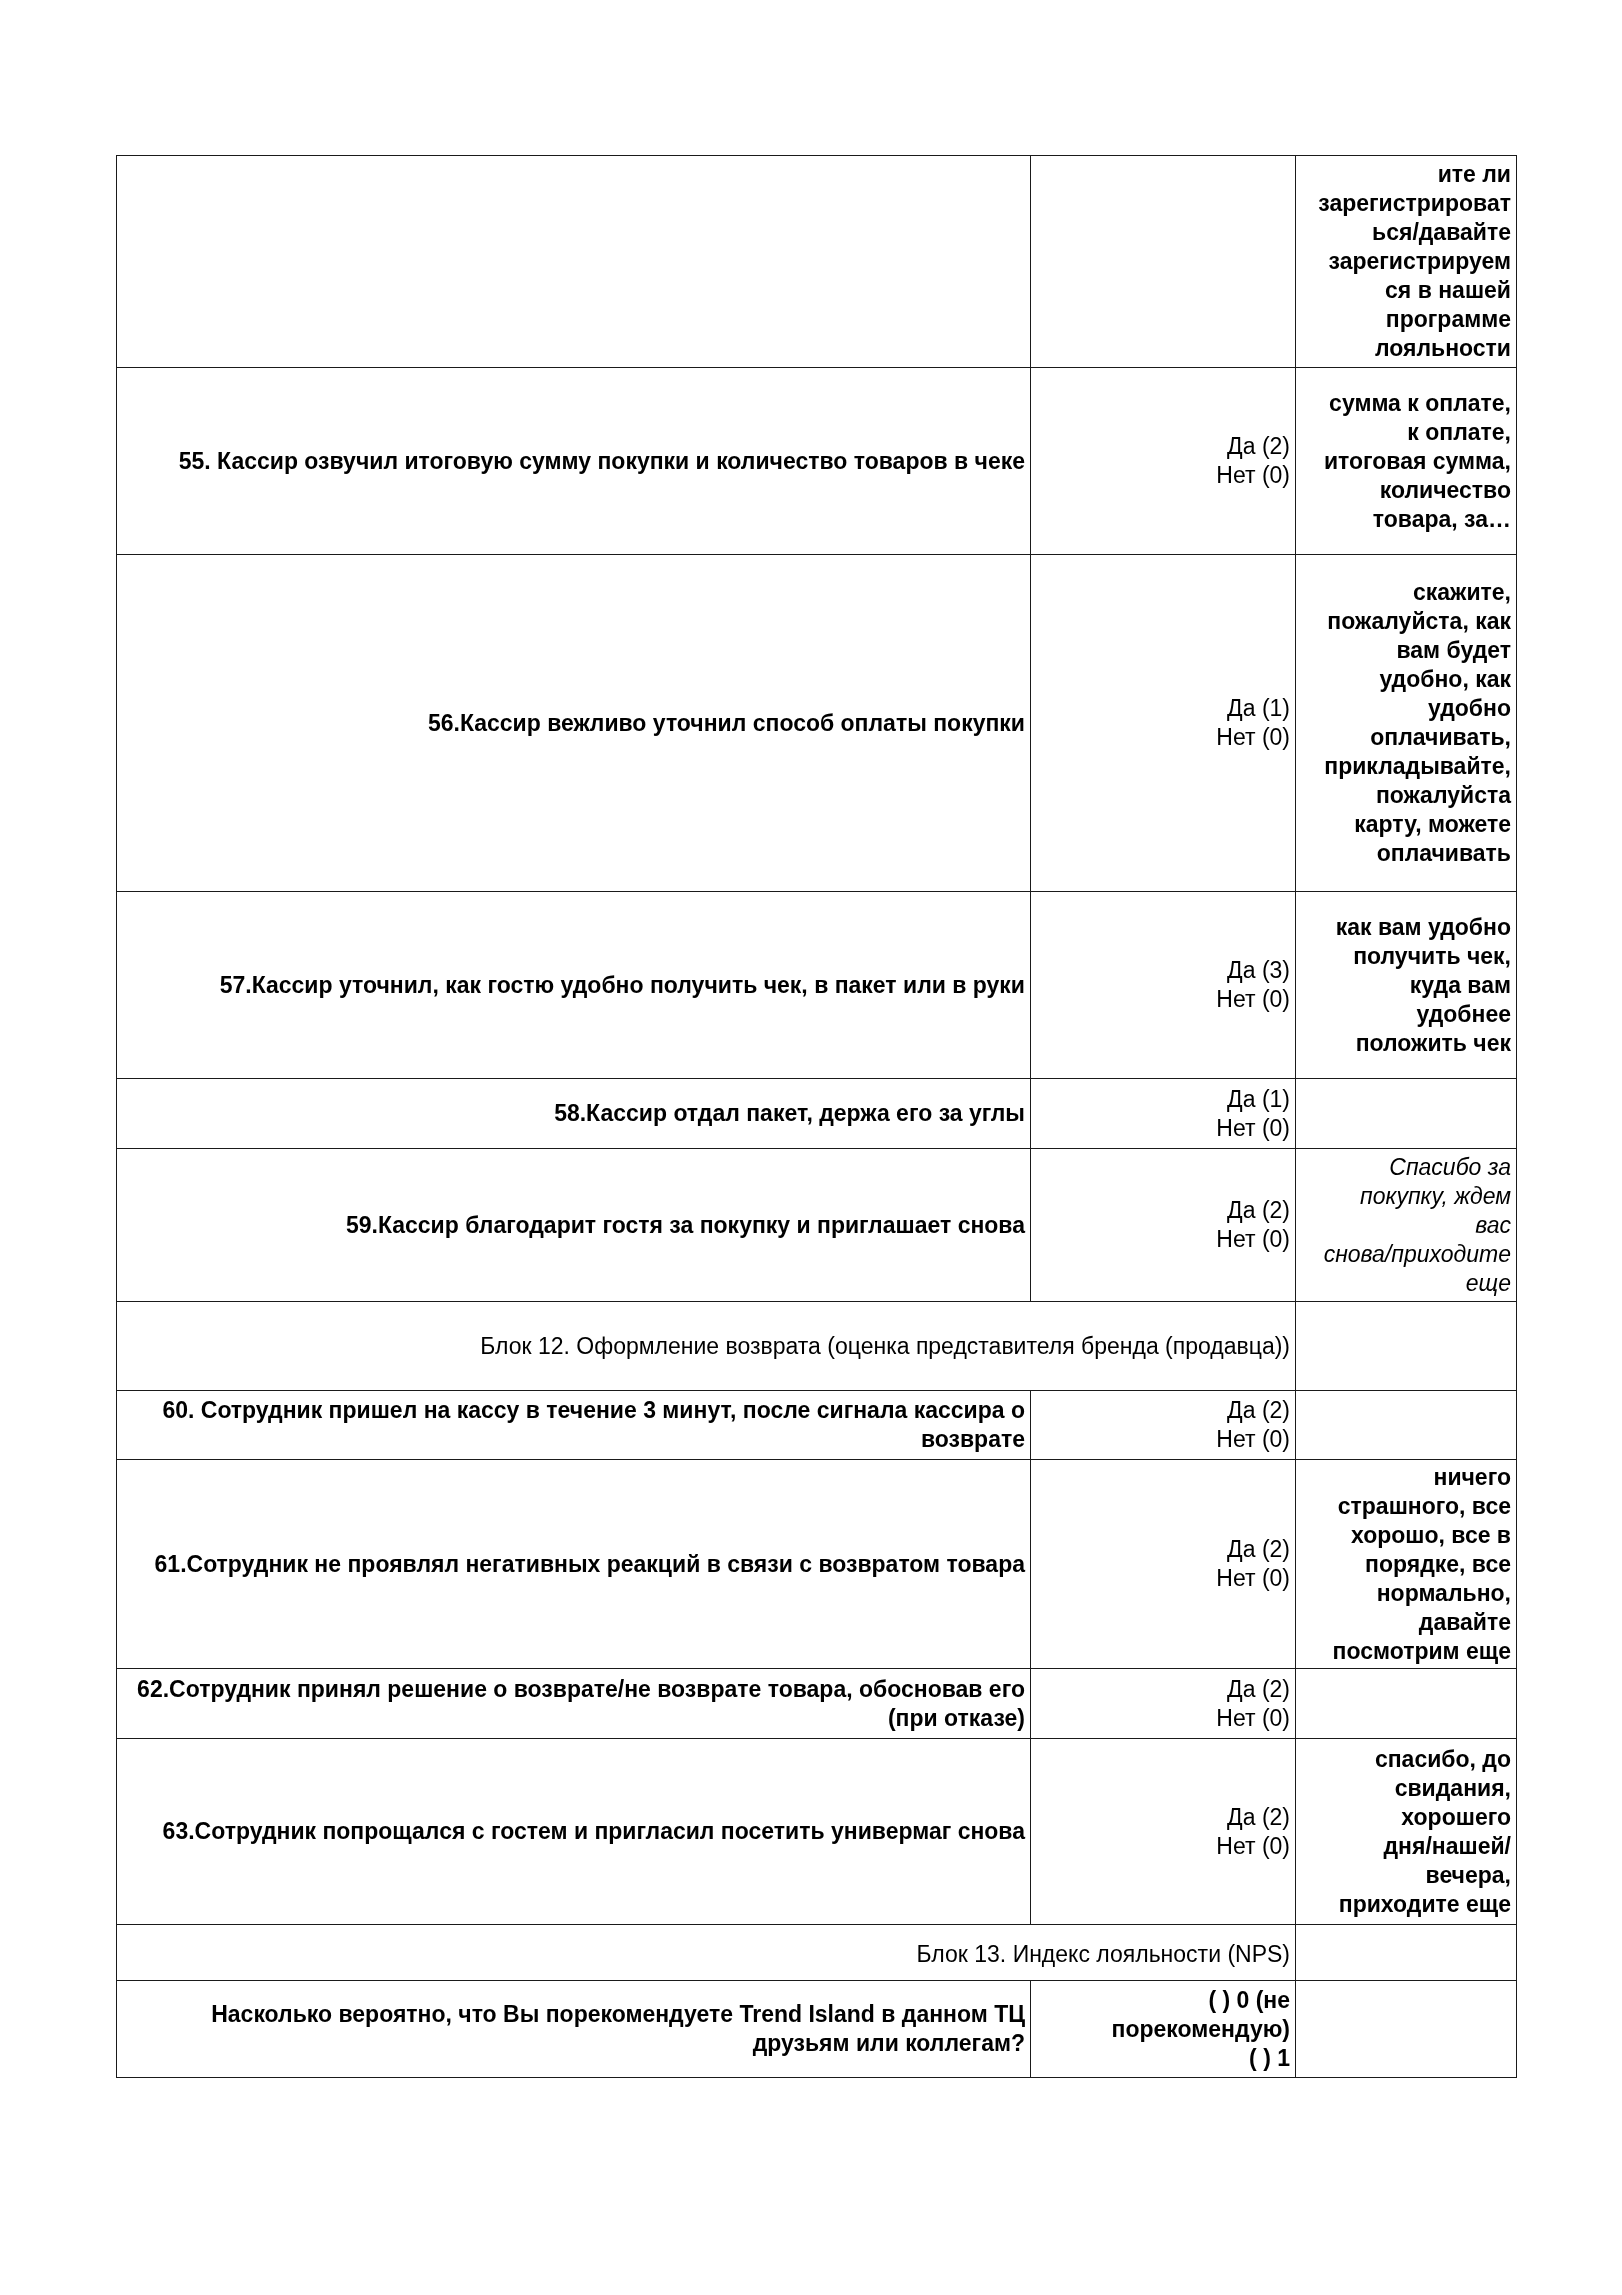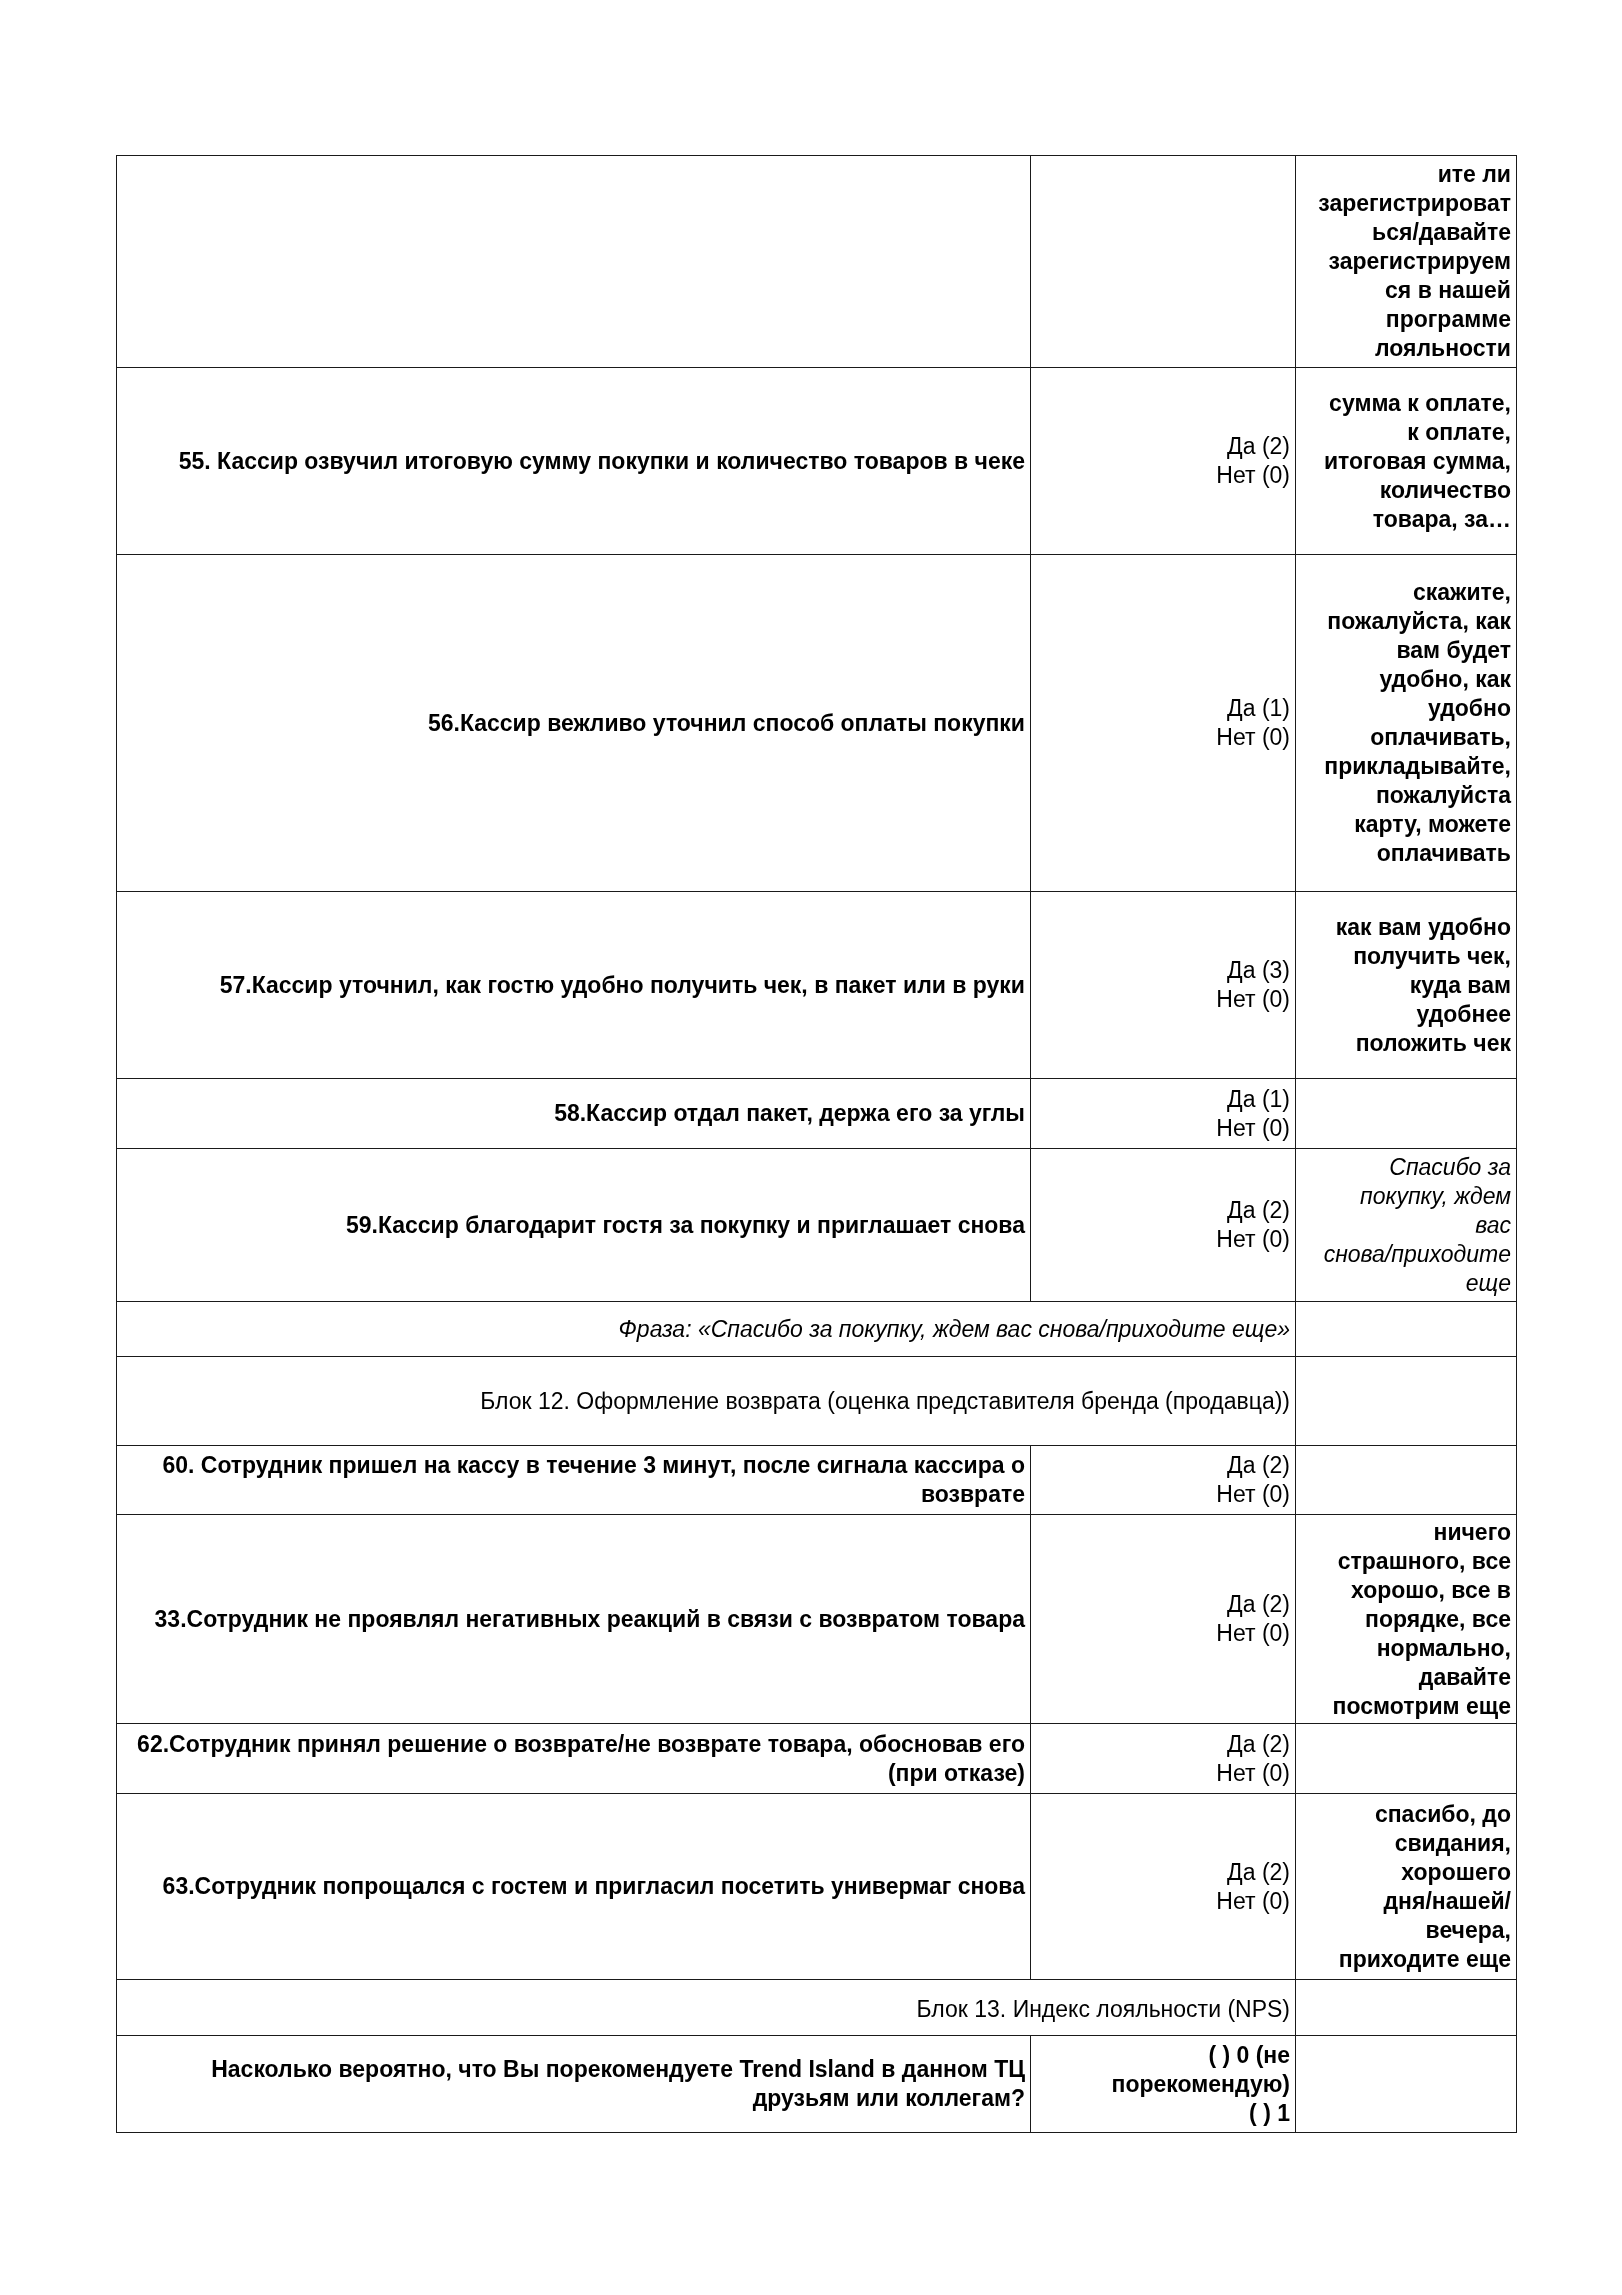--- a/index.html
+++ b/index.html
@@ -120,41 +120,37 @@
         </td>
         <td class="script italic">
           <span class="script-line">Спасибо за</span>
           <span class="script-line">покупку, ждем</span>
           <span class="script-line">вас</span>
           <span class="script-line">снова/приходите</span>
           <span class="script-line">еще</span>
         </td>
       </tr>
 
-      <tr style="height:55px">
-        <td class="note" colspan="2">Фраза: «Спасибо за покупку, ждем вас снова/приходите еще»</td>
-        <td></td>
-      </tr>
 
       <tr style="height:89px">
         <td class="block" colspan="2">Блок 12. Оформление возврата (оценка представителя бренда (продавца))</td>
         <td></td>
       </tr>
 
       <tr style="height:69px">
         <td class="q">60. Сотрудник пришел на кассу в течение 3 минут, после сигнала кассира о возврате</td>
         <td class="ans">
           <div><span class="lbl">Да</span> <span class="pts">(2)</span></div>
           <div><span class="lbl">Нет</span> <span class="pts">(0)</span></div>
         </td>
         <td></td>
       </tr>
 
       <tr style="height:207px">
-        <td class="q">33.Сотрудник не проявлял негативных реакций в связи с возвратом товара</td>
+        <td class="q">61.Сотрудник не проявлял негативных реакций в связи с возвратом товара</td>
         <td class="ans">
           <div><span class="lbl">Да</span> <span class="pts">(2)</span></div>
           <div><span class="lbl">Нет</span> <span class="pts">(0)</span></div>
         </td>
         <td class="script">
           <span class="script-line">ничего</span>
           <span class="script-line">страшного, все</span>
           <span class="script-line">хорошо, все в</span>
           <span class="script-line">порядке, все</span>
           <span class="script-line">нормально,</span>

